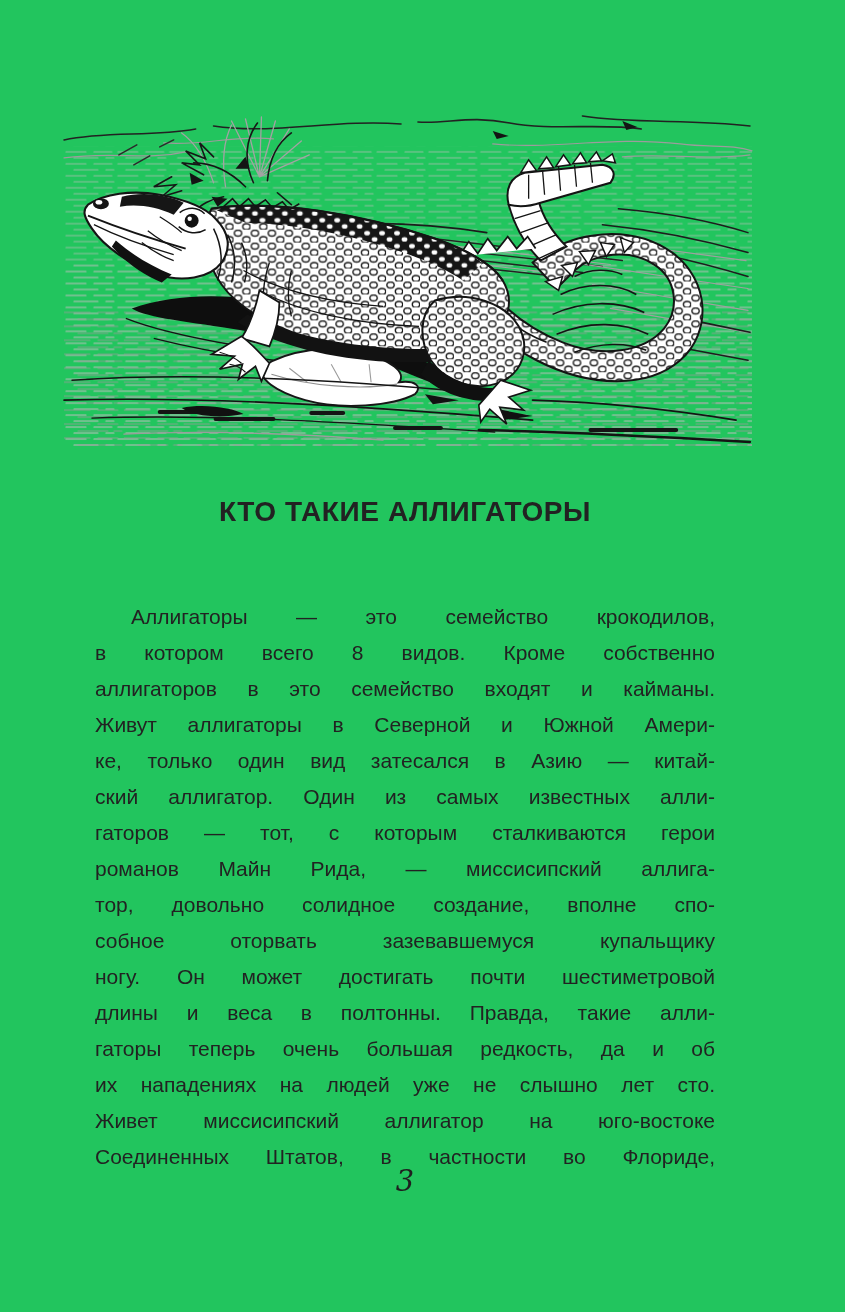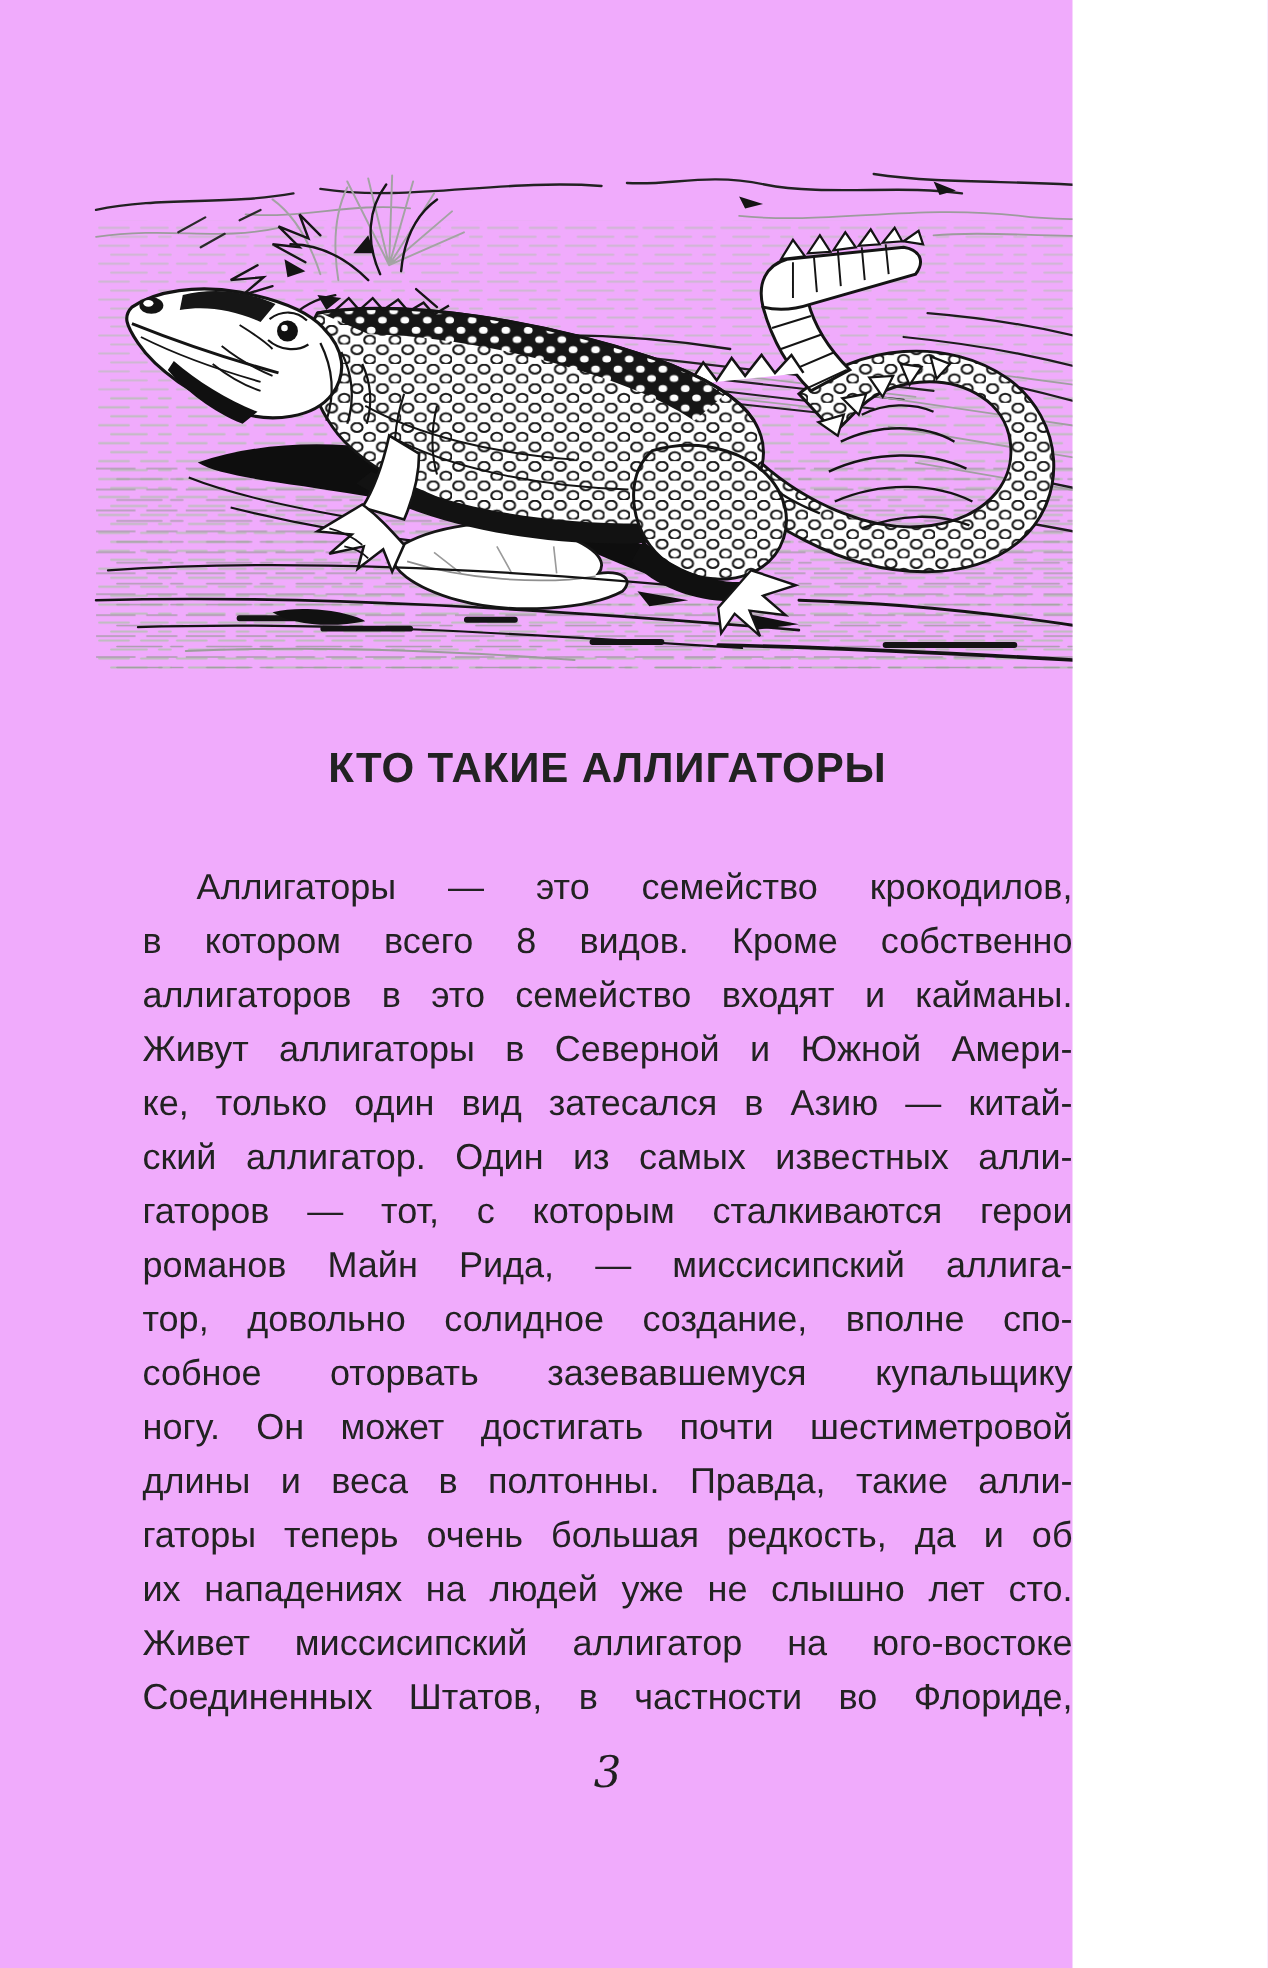--- a/index.html
+++ b/index.html
@@ -1,38 +1,38 @@
 <!DOCTYPE html>
 <html><head>
 <meta charset="utf-8">
 <style>
   html,body { margin:0; padding:0; background:#ffffff; }
   .page {
     position:relative;
-    width:715px; height:1312px;
-    background:#f0abfc;
+    width:845px; height:1312px;
+    background:#22c55e;
     font-family:"Liberation Sans", sans-serif;
     color:#1f1f1f;
     overflow:hidden;
   }
   .figure {
     position:absolute; left:62px; top:113px;
     width:692px; height:334px; margin:0;
   }
   .figure svg { width:100%; height:100%; display:block; }
   .heading {
     position:absolute; left:95px; top:494px; width:620px; margin:0;
     text-align:center;
     font-size:28px; font-weight:bold; letter-spacing:0.6px;
     color:#222222; line-height:36px;
     font-family:"Liberation Sans", sans-serif;
   }
   .body-text {
-    position:absolute; left:95px; top:574px; width:620px;
-    font-size:24px; line-height:36px;
+    position:absolute; left:95px; top:599px; width:620px;
+    font-size:21px; line-height:36px;
     color:#222222;
     white-space:pre-line;
     text-align:justify;
     text-align-last:justify;
     -moz-text-align-last:justify;
     text-indent:36px;
   }
   .page-number {
     position:absolute; left:95px; top:1164px; width:620px;
     text-align:center;

